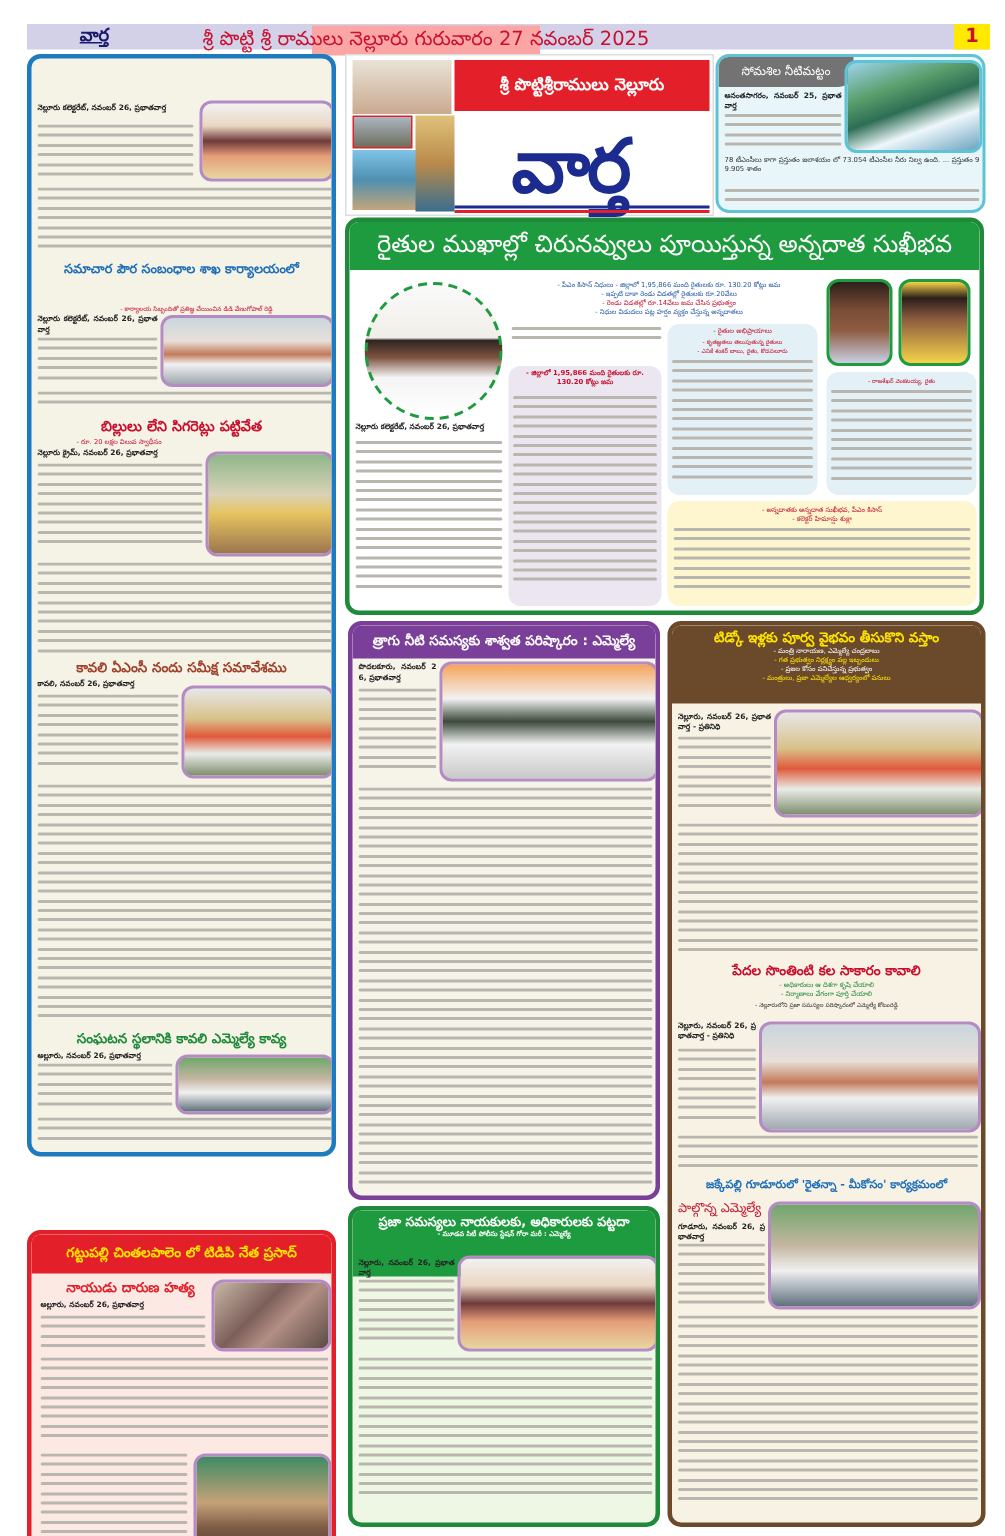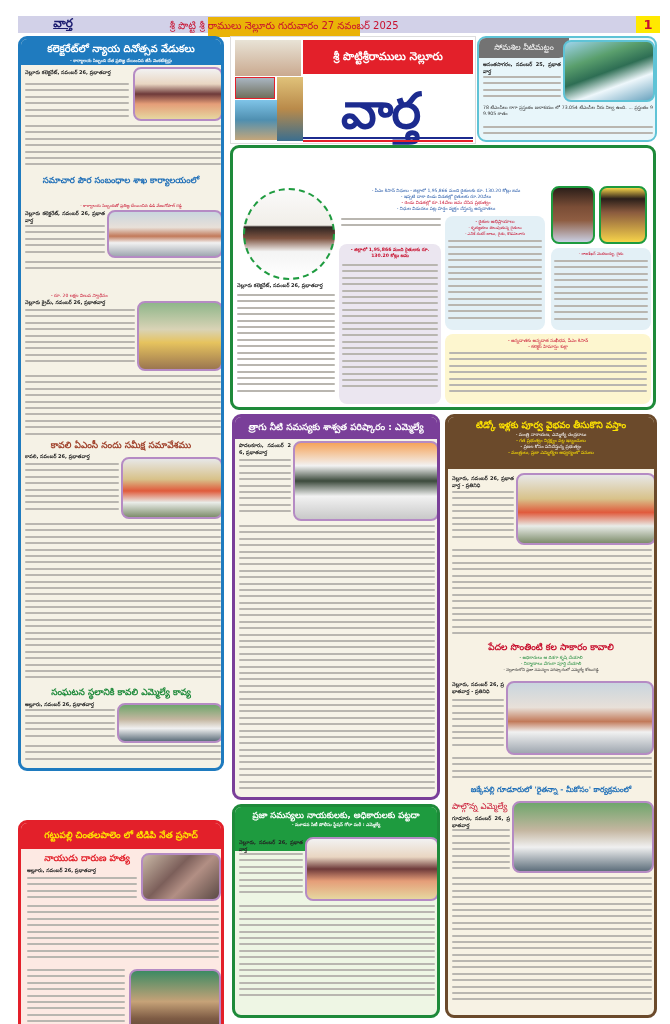--- a/index.html
+++ b/index.html
@@ -1,20 +1,20 @@
 <!DOCTYPE html>
 <html><head>
 <meta charset="utf-8">
 <style>
 *{box-sizing:border-box;margin:0;padding:0}
 html,body{width:670px;height:1024px;background:#fff;overflow:hidden;font-family:"DejaVu Sans",sans-serif}
 .page{position:relative;width:670px;height:1024px}
 .topbar{position:absolute;left:18px;top:16px;width:642px;height:17px;background:#d2d1e8;display:flex;align-items:center}
 .topbar .mast-small{width:90px;text-align:center;font-weight:bold;font-size:12px;color:#1a1a6e;text-decoration:underline}
-.topbar .dateline{position:absolute;left:190px;top:1px;height:20px;width:152px;background:#eab308;color:#c8102e;font-size:10px;display:flex;align-items:center;justify-content:center;white-space:nowrap}
+.topbar .dateline{position:absolute;left:190px;top:1px;height:20px;width:152px;background:#fca5a5;color:#c8102e;font-size:13px;display:flex;align-items:center;justify-content:center;white-space:nowrap}
 .topbar .pageno{position:absolute;right:0;top:0;width:24px;height:17px;background:#ffe900;color:#c8102e;font-weight:bold;font-size:13px;display:flex;align-items:center;justify-content:center}
 .box{position:absolute;border-radius:9px;overflow:hidden}
 .txt{font-size:4.6px;line-height:6.4px;color:#333;text-align:justify;word-break:break-all}
 .photo{position:absolute;border-radius:8px;border:2px solid #b58bc4;overflow:hidden}
 .hd{text-align:center;font-weight:bold;white-space:nowrap}
 .sub{text-align:center;font-size:4.5px;line-height:6px;white-space:nowrap}
 .lines{position:absolute;overflow:hidden}
 .lines .ln{height:2px;background:#b9b6b0;margin-bottom:4.4px;border-radius:1px}
 
 #b-col{left:18px;top:36px;width:206px;height:735px;border:3px solid #1f7bbf;background:#f5f2e6}
@@ -67,24 +67,20 @@
 
 <div class="page">
 
   <div class="topbar">
     <div class="mast-small">వార్త</div>
     <div class="dateline">శ్రీ పొట్టి శ్రీ రాములు నెల్లూరు గురువారం 27 నవంబర్ 2025</div>
     <div class="pageno">1</div>
   </div>
 
   <div class="box" id="b-col">
-    <div class="h1 hd">
-      <div>కలెక్టరేట్‌లో న్యాయ దినోత్సవ వేడుకలు</div>
-      <div class="sub">- కార్యాలయ సిబ్బంది చేత ప్రతిజ్ఞ చేయించిన జేసీ వెంకటేశ్వర్లు</div>
-    </div>
     <div class="photo img-meet" style="left:112px;top:28px;width:90px;height:54px"></div>
     <div class="txt" style="position:absolute;left:4px;top:30px;width:104px">
       <span class="dateleft">నెల్లూరు కలెక్టరేట్, నవంబర్ 26, ప్రభాతవార్త</span>
     </div>
     <div class="lines" style="left:4px;top:44px;width:104px;height:40px">
       <div class="ln"></div>
         <div class="ln"></div>
         <div class="ln"></div>
         <div class="ln"></div>
         <div class="ln"></div>
@@ -109,20 +105,21 @@
         <div class="ln"></div>
         <div class="ln"></div>
         <div class="ln"></div>
         <div class="ln"></div>
       </div>
     <div class="lines" style="left:4px;top:222px;width:196px;height:14px">
         <div class="ln"></div>
         <div class="ln"></div>
       </div>
 
+    <div class="sechd redhd" style="top:240px;font-size:9.5px">బిల్లులు లేని సిగరెట్లు పట్టివేత</div>
     <div class="sub" style="position:absolute;left:30px;top:254px;color:#c8102e">- రూ. 20 లక్షల విలువ స్వాధీనం</div>
     <div class="photo img-shop" style="left:116px;top:262px;width:86px;height:70px"></div>
     <div class="txt" style="position:absolute;left:4px;top:260px;width:110px"><span class="dateleft">నెల్లూరు క్రైమ్, నవంబర్ 26, ప్రభాతవార్త</span></div>
     <div class="lines" style="left:4px;top:270px;width:110px;height:62px">
         <div class="ln"></div>
         <div class="ln"></div>
         <div class="ln"></div>
         <div class="ln"></div>
         <div class="ln"></div>
         <div class="ln"></div>
@@ -260,20 +257,21 @@
         <div class="ln"></div>
       </div>
     <div class="txt" style="position:absolute;left:4px;top:67px;width:170px">78 టీఎంసీలు కాగా ప్రస్తుతం జలాశయం లో 73.054 టీఎంసీల నీరు నిల్వ ఉంది. ... ప్రస్తుతం 99.905 శాతం</div>
     <div class="lines" style="left:4px;top:88px;width:170px;height:14px">
         <div class="ln"></div>
         <div class="ln"></div>
       </div>
   </div>
 
   <div class="box" id="b-lead">
+    <div class="h">రైతుల ముఖాల్లో చిరునవ్వులు పూయిస్తున్న అన్నదాత సుఖీభవ</div>
     <div style="position:absolute;left:10px;top:40px;width:92px;height:92px;border-radius:50%;border:2px dashed #1e9b3f;background:linear-gradient(180deg,#fafafa 0%,#f1eee8 40%,#2f2522 42%,#7e5340 55%,#f4f4f4 70%,#fff 100%)"></div>
     <div class="sub" style="position:absolute;left:108px;top:40px;width:210px;color:#2458a8">- పీఎం కిసాన్ నిధులు - జిల్లాలో 1,95,866 మంది రైతులకు రూ. 130.20 కోట్లు జమ</div>
     <div class="sub" style="position:absolute;left:108px;top:46px;width:210px;color:#2458a8">- ఇప్పటి దాకా రెండు విడతల్లో రైతులకు రూ.20వేలు</div>
     <div class="sub" style="position:absolute;left:108px;top:52px;width:210px;color:#c8102e">- రెండు విడతల్లో రూ.14వేలు జమ చేసిన ప్రభుత్వం</div>
     <div class="sub" style="position:absolute;left:108px;top:58px;width:210px;color:#2458a8">- నిధుల విడుదలు పట్ల హర్షం వ్యక్తం చేస్తున్న అన్నదాతలు</div>
     <div class="lines" style="left:108px;top:70px;width:100px;height:14px">
         <div class="ln"></div>
         <div class="ln"></div>
       </div>
 

